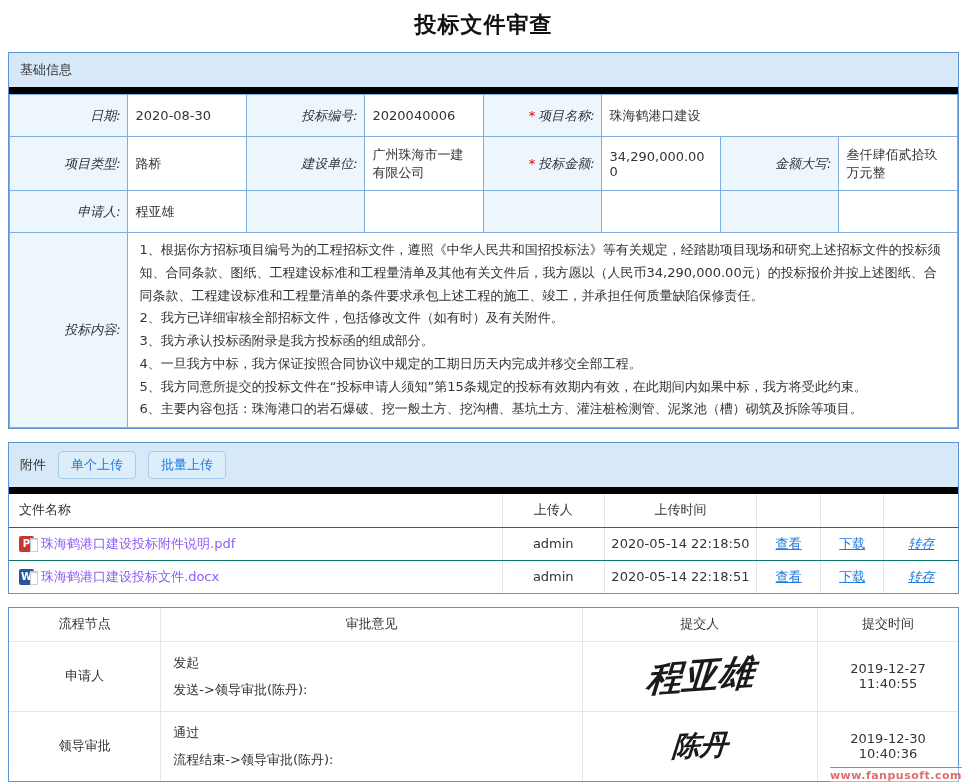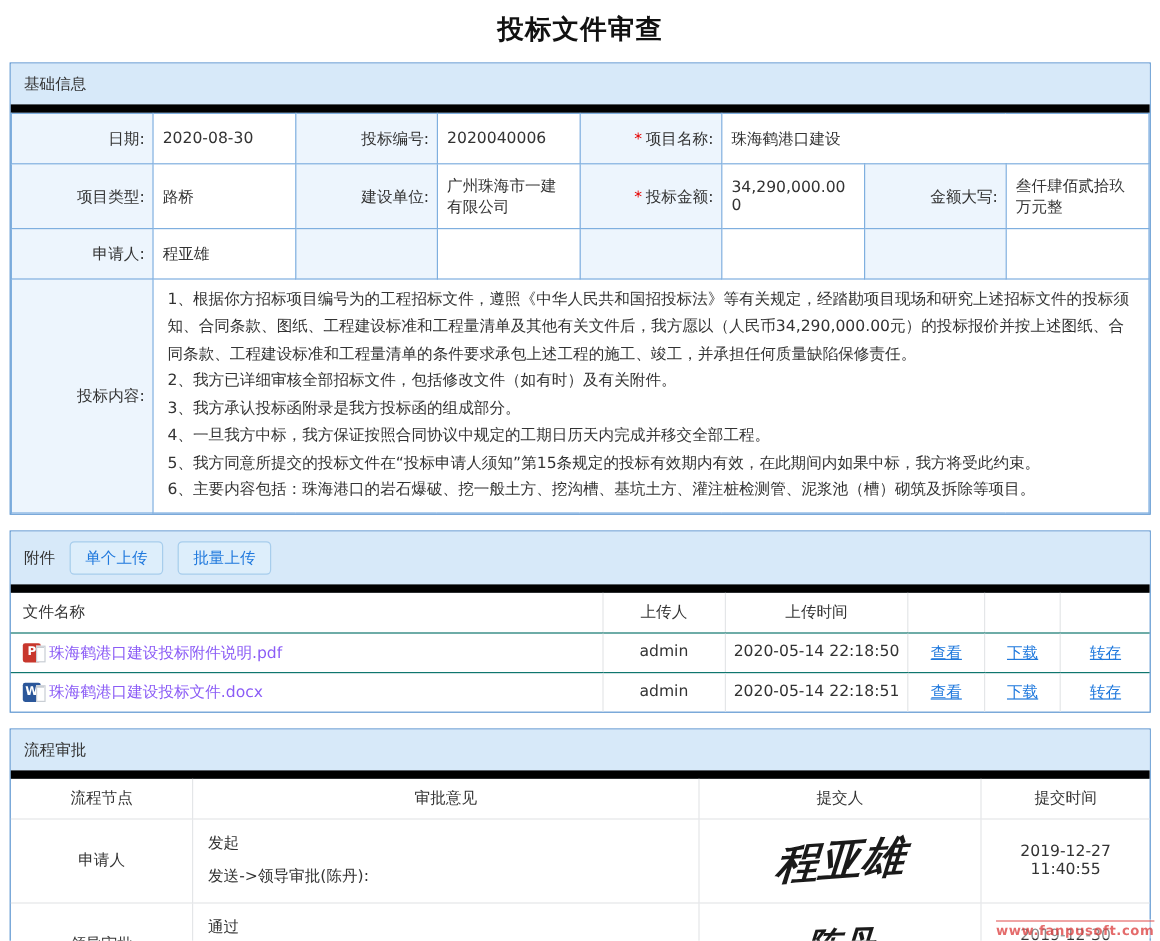--- a/index.html
+++ b/index.html
@@ -31,20 +31,21 @@
     padding: 4px 8px;
     font-size: 13px; color:#333;
     vertical-align: middle;
     word-break: break-all;
   }
   table.info td.lbl {
     background: #edf5fd;
     text-align: right;
     padding-right: 6px;
     white-space: nowrap;
+    font-style: italic;
   }
   table.info tr.r1 td { height: 42px; }
   table.info tr.r2 td { height: 54px; }
   table.info tr.r3 td { height: 42px; }
   table.info tr.r4 td { height: 176px; }
   .req { color: #e60000; margin-right: 3px; }
   .content-lines { padding: 2px 4px; line-height: 1.75; }
   .content-lines div { color:#333; }
   
   .btn {
@@ -62,21 +63,21 @@
   table.files th, table.files td {
     border-right: 1px solid #e4e6e8;
     border-bottom: 1px solid #0f766e;
     height: 33px;
     font-size: 13px; font-weight: normal;
     padding: 0 6px;
     text-align: center;
     color:#333;
     overflow: hidden; white-space: nowrap;
   }
-  table.files th:last-child, table.files td:last-child { border-right: none; }
+  table.files th:last-child, table.files td:last-child { border-right: none; font-style: italic; }
   table.files tr:last-child td { border-bottom: none; }
   table.files .fname { text-align: left; padding-left: 10px; }
   .link { color: #2079dd; text-decoration: underline; cursor: pointer; }
   .fname-wrap { display: flex; align-items: center; gap: 7px; }
   .ficon {
     width: 15px; height: 16px; border-radius: 2px;
     color: #fff; font-size: 10px; font-weight: bold;
     display: inline-flex; align-items: center; justify-content: center;
     position: relative; flex: 0 0 auto;
   }
@@ -249,21 +250,20 @@
       <td>2020-05-14 22:18:51</td>
       <td><span class="link">查看</span></td>
       <td><span class="link">下载</span></td>
       <td><span class="link">转存</span></td>
     </tr>
   </tbody>
     </table>
 </div>
 
 <div class="sec">
-  <div class="sec-hd">流程审批</div>
   <table class="flow">
     <colgroup>
       <col style="width:16%">
         <col style="width:44.4%">
         <col style="width:24.8%">
         <col style="width:14.8%">
     </colgroup>
     <tbody>
         <tr>
       <th>流程节点</th>

